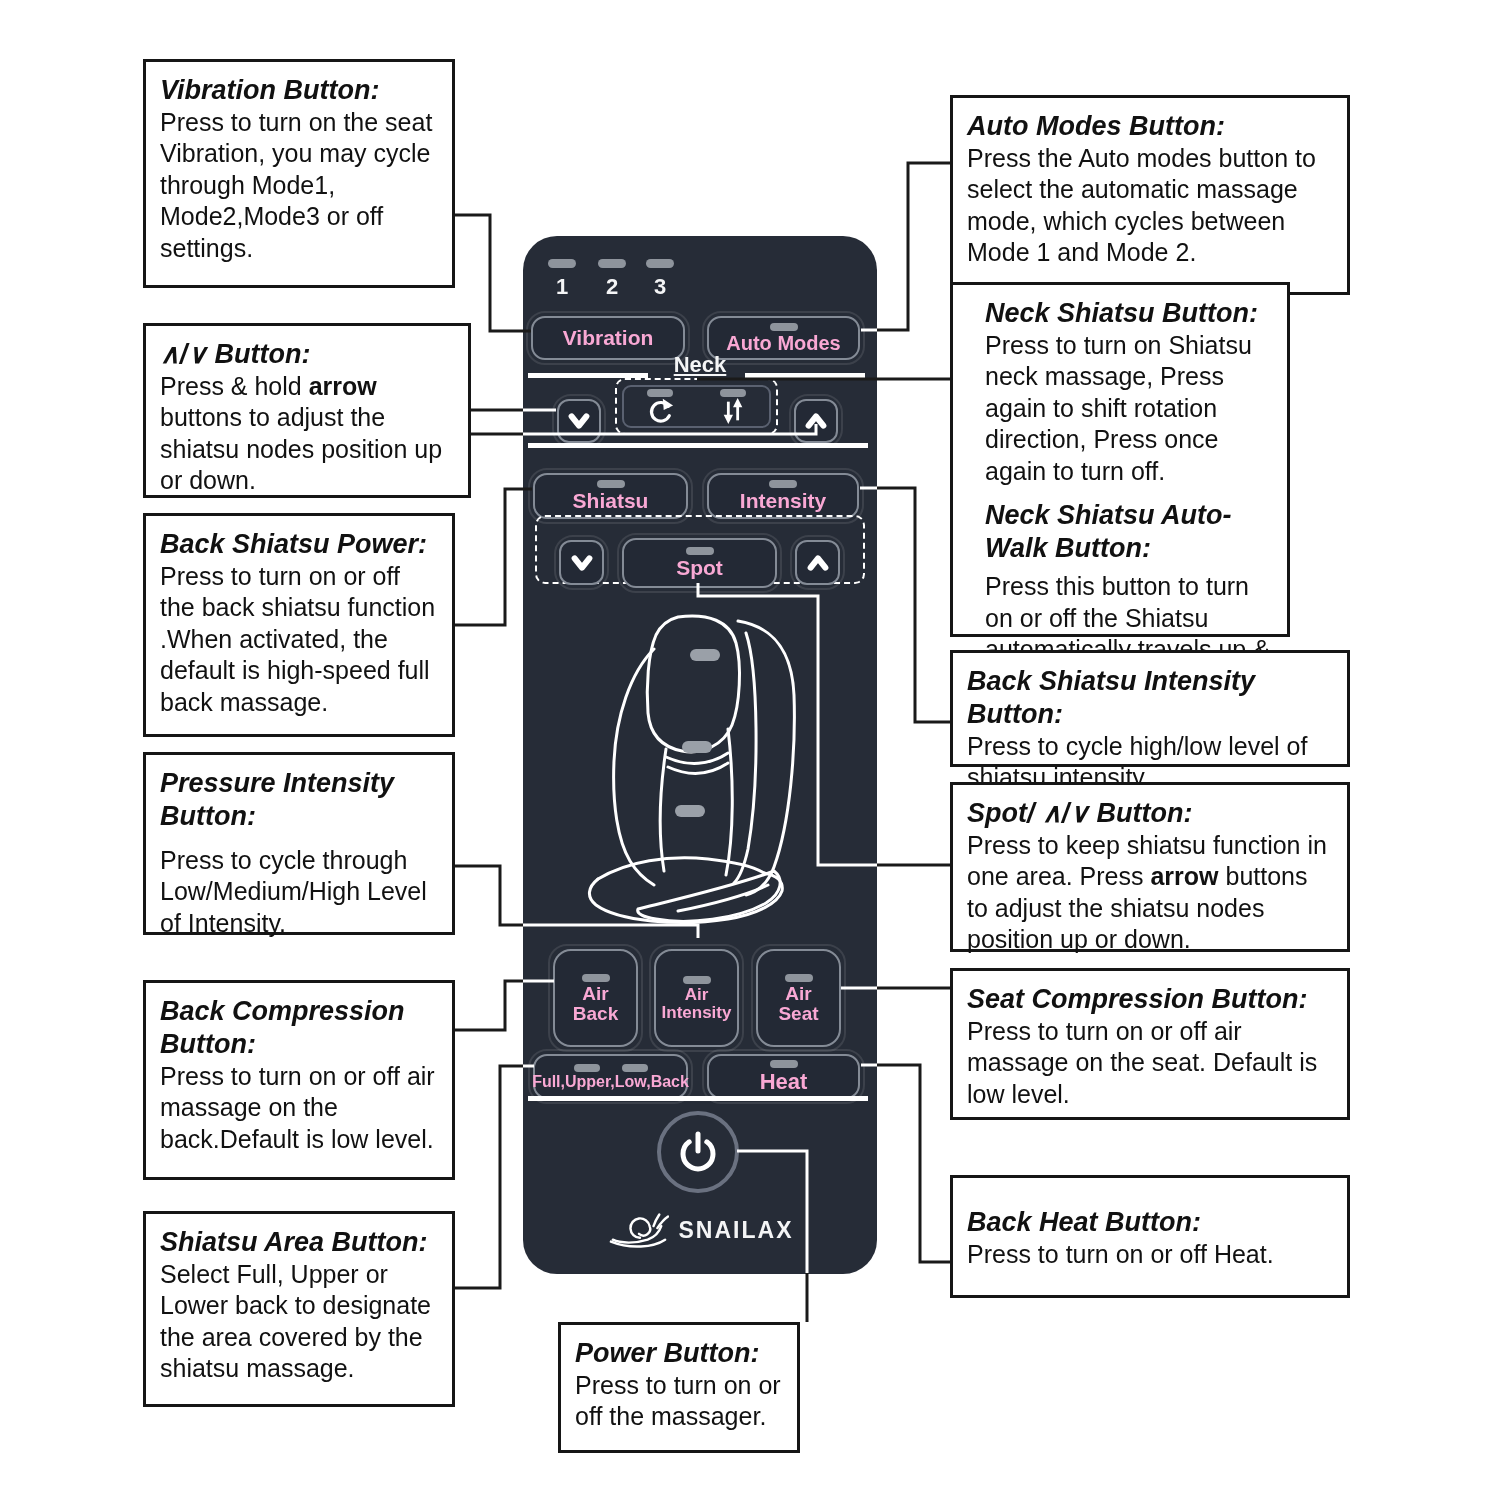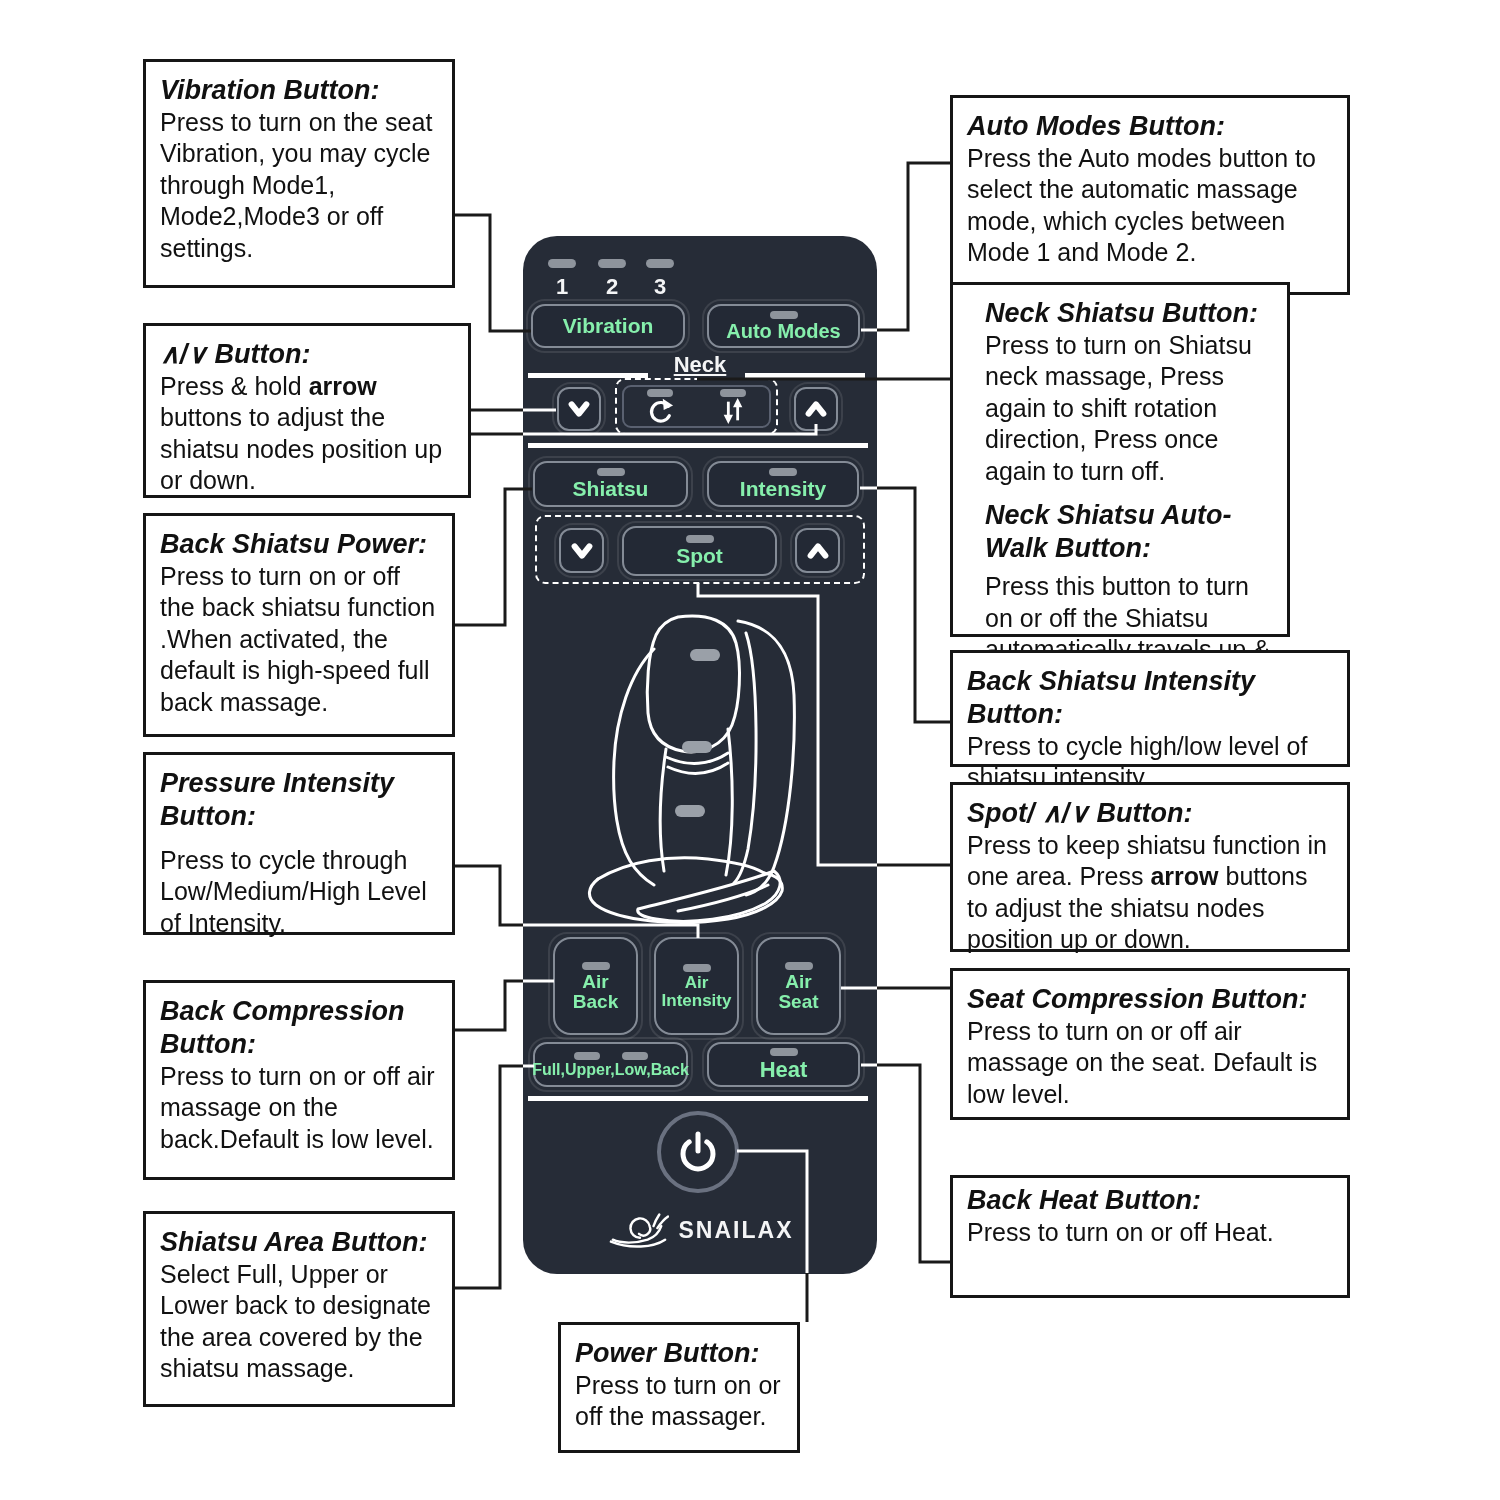--- a/index.html
+++ b/index.html
@@ -18,39 +18,39 @@
   #box-arrows{left:143px;top:323px;width:328px;height:175px;}
   #box-backshiatsu{left:143px;top:513px;width:312px;height:224px;}
   #box-pressure{left:143px;top:752px;width:312px;height:183px;}
   #box-backcomp{left:143px;top:980px;width:312px;height:200px;}
   #box-area{left:143px;top:1211px;width:312px;height:196px;}
   #box-automodes{left:950px;top:67px;width:400px;height:200px;margin-top:28px;}
   #box-neck{left:950px;top:282px;width:340px;height:355px;padding-left:32px;}
   #box-intensity{left:950px;top:650px;width:400px;height:117px;}
   #box-spot{left:950px;top:782px;width:400px;height:170px;}
   #box-seatcomp{left:950px;top:968px;width:400px;height:152px;}
-  #box-heat{left:950px;top:1175px;width:400px;height:123px;padding-top:6px;}
+  #box-heat{left:950px;top:1175px;width:400px;height:123px;padding-top:28px;}
   #box-power{left:558px;top:1322px;width:242px;height:131px;}
 
   
   #wires{position:absolute;left:0;top:0;z-index:2;pointer-events:none;}
   .wire-b{stroke:#1a1a1a;stroke-width:3;fill:none;}
   .wire-w{stroke:#ffffff;stroke-width:3;fill:none;}
 
   
   #remote{position:absolute;left:523px;top:236px;width:354px;height:1038px;
           background:#262c37;border-radius:34px;z-index:1;}
   #remote *{box-sizing:border-box;}
   .abs{position:absolute;}
   .led{background:#8e949c;border-radius:5px;width:28px;height:9px;}
   .num{position:absolute;top:38px;width:28px;text-align:center;
        color:#f4f5f6;font-size:22px;font-weight:bold;}
-  .btn{position:absolute;border:2.5px solid #848b96;border-radius:14px;color:#86efac;
+  .btn{position:absolute;border:2.5px solid #848b96;border-radius:14px;color:#f9a8d4;
        display:flex;flex-direction:column;align-items:center;justify-content:center;
-       background:#232935;cursor:pointer;}
+       background:#232935;cursor:pointer;margin-top:12px;}
   .btn::after{content:"";position:absolute;inset:-7px;border:2px solid rgba(255,255,255,0.10);
        border-radius:19px;pointer-events:none;}
   .btn .led{margin:1px 0 2px 0;width:28px;height:8px;}
   .lbl{font-weight:bold;line-height:1.05;text-align:center;}
   .dashed{position:absolute;border:2.5px dashed #ffffff;border-radius:10px;}
   .hline{position:absolute;background:#ffffff;height:4.5px;}
   .neck-text{position:absolute;top:116px;left:0;right:0;text-align:center;
              color:#f4f5f6;font-weight:bold;font-size:22px;text-decoration:underline;}
   .air-lbl{font-size:19px;white-space:pre-line;}
   .air-lbl.small{font-size:17px;}

